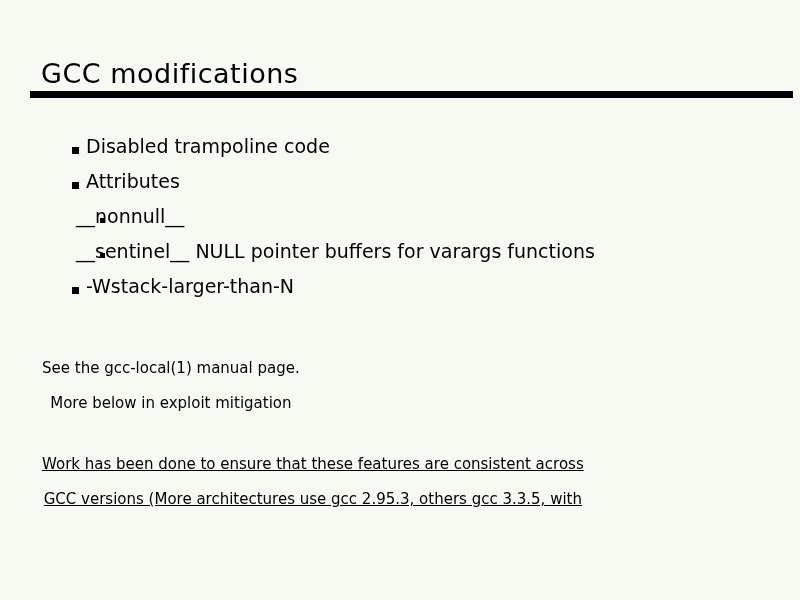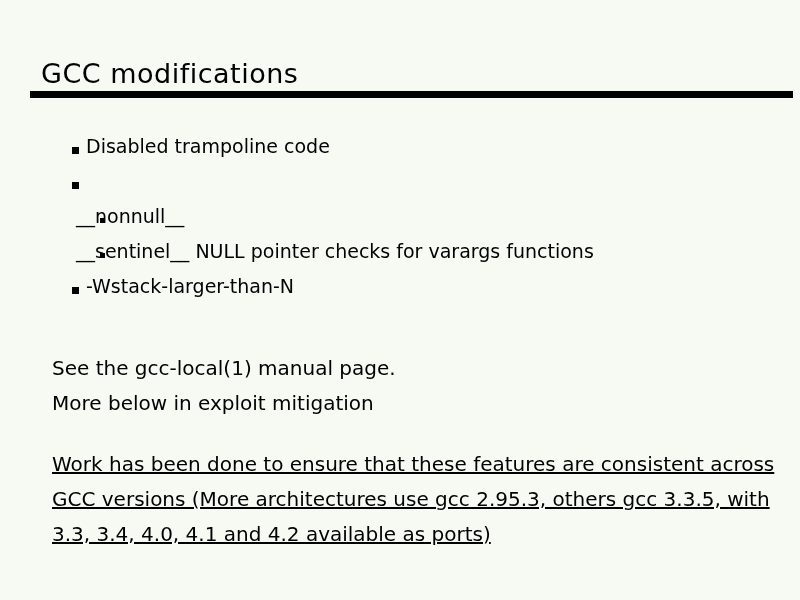--- a/index.html
+++ b/index.html
@@ -50,62 +50,63 @@
   .sq {
     position: absolute;
     display: inline-block;
     background: #000000;
   }
   .l1 .sq { left: 48px; top: 12px; width: 7px; height: 7px; }
   .l2 .sq { left: 76px; top: 13px; width: 5px; height: 5px; }
 
   .para {
     position: absolute;
-    left: 32px;
-    font-size: 20px;
+    left: 22px;
+    font-size: 15px;
     line-height: 31px;
     white-space: nowrap;
+    text-align: center;
   }
   .para.notes { top: 333px; }
   .para.consistency { top: 429px; text-decoration: underline; }
 </style>
 </head>
 <body>
 
 <div class="slide">
 
   <h1 class="title">GCC modifications</h1>
   <div class="rule"></div>
 
   <ul class="bullets">
     <li class="l1">
       <span class="sq"></span>
       <span>Disabled trampoline code</span>
     </li>
     <li class="l1">
       <span class="sq"></span>
+      <span>Attributes</span>
     </li>
     <li class="l2">
       <span class="sq"></span>
       <span>__nonnull__</span>
     </li>
     <li class="l2">
       <span class="sq"></span>
-      <span>__sentinel__ NULL pointer checks for varargs functions</span>
+      <span>__sentinel__ NULL pointer buffers for varargs functions</span>
     </li>
     <li class="l1">
       <span class="sq"></span>
       <span>-Wstack-larger-than-N</span>
     </li>
   </ul>
 
   <div class="para notes">
     <div>See the gcc-local(1) manual page.</div>
     <div>More below in exploit mitigation</div>
   </div>
 
   <div class="para consistency">
     <div>Work has been done to ensure that these features are consistent across</div>
     <div>GCC versions (More architectures use gcc 2.95.3, others gcc 3.3.5, with</div>
-    <div>3.3, 3.4, 4.0, 4.1 and 4.2 available as ports)</div>
   </div>
 
 </div>
 
 </body></html>

